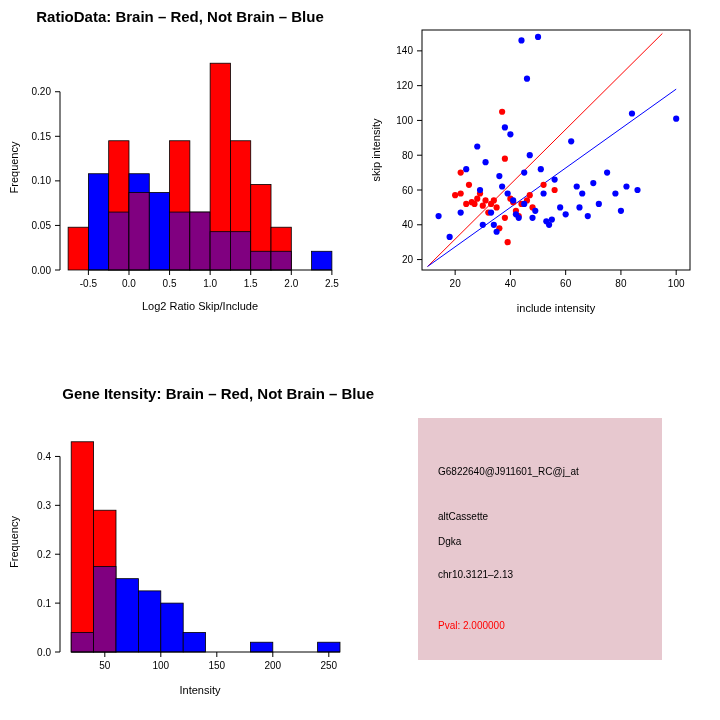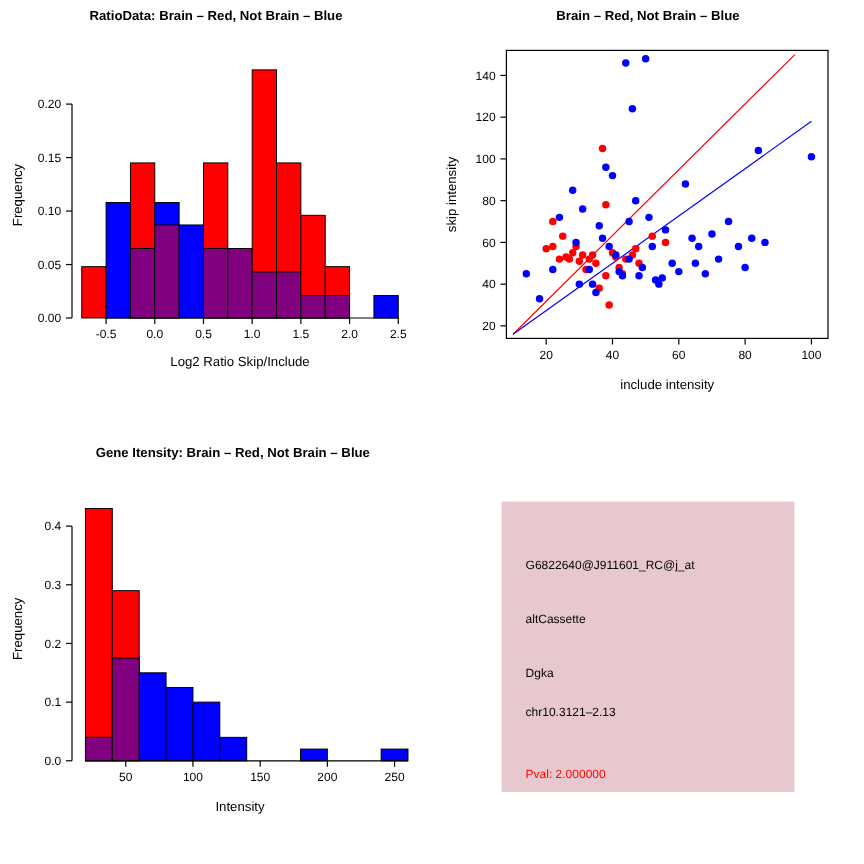--- a/index.html
+++ b/index.html
@@ -1,19 +1,19 @@
 <!DOCTYPE html>
 <html><head>
 <meta charset="utf-8">
 <style>
   html,body{margin:0;padding:0;background:#ffffff;}
   body{width:720px;height:720px;font-family:"Liberation Sans",sans-serif;color:#000;overflow:hidden;}
   .page{position:relative;width:720px;height:720px;}
   .panel{position:absolute;}
-  .ptitle{font-size:11px;font-weight:bold;text-align:center;}
+  .ptitle{font-size:15px;font-weight:bold;text-align:center;}
   svg{display:block;}
   .info-box{background:#e7c8cf;}
   .info-line{font-size:10px;color:#000;}
   .info-line.pval{color:#ff0000;}
 </style>
 </head>
 <body>
 
 <div class="page">
 
@@ -67,21 +67,20 @@
         <line x1="60" y1="111.30434782608697" x2="55" y2="111.30434782608697" stroke="#000" stroke-width="1"></line>
         <text x="51" y="114.80434782608697" font-size="10" font-family="Liberation Sans, sans-serif" fill="#000" text-anchor="end">0.15</text>
         <line x1="60" y1="66.73913043478262" x2="55" y2="66.73913043478262" stroke="#000" stroke-width="1"></line>
         <text x="51" y="70.23913043478262" font-size="10" font-family="Liberation Sans, sans-serif" fill="#000" text-anchor="end">0.20</text>
         <text x="200" y="285" font-size="11" font-family="Liberation Sans, sans-serif" fill="#000" text-anchor="middle">Log2 Ratio Skip/Include</text>
         <text x="18" y="142.5" font-size="11" font-family="Liberation Sans, sans-serif" fill="#000" text-anchor="middle" transform="rotate(-90,18,142.5)">Frequency</text>
       </svg>
   </div>
 
   <div class="panel" style="left:360px;top:8px;width:360px;height:350px;">
-    <div class="ptitle" style="width:360px;">Brain – Red, Not Brain – Blue</div>
     <svg id="svg-scatter" width="360" height="320">
         <rect x="62" y="22" width="268" height="240" fill="none" stroke="#000" stroke-width="1"></rect>
         <line x1="67.52577319587628" y1="258.5217391304348" x2="302.37113402061857" y2="25.47826086956522" stroke="#ff0000" stroke-width="1"></line>
         <line x1="67.52577319587628" y1="258.5217391304348" x2="316.1855670103092" y2="81.13043478260869" stroke="#0000ff" stroke-width="1"></line>
         <g>
           <circle cx="95.15463917525773" cy="187.2173913043478" r="3.1" fill="#ff0000"></circle>
           <circle cx="100.68041237113403" cy="185.47826086956522" r="3.1" fill="#ff0000"></circle>
           <circle cx="106.20618556701031" cy="195.91304347826087" r="3.1" fill="#ff0000"></circle>
           <circle cx="108.96907216494844" cy="176.7826086956522" r="3.1" fill="#ff0000"></circle>
           <circle cx="111.73195876288659" cy="194.17391304347825" r="3.1" fill="#ff0000"></circle>
@@ -185,21 +184,21 @@
         <line x1="62" y1="77.6521739130435" x2="57" y2="77.6521739130435" stroke="#000" stroke-width="1"></line>
         <text x="53" y="81.1521739130435" font-size="10" font-family="Liberation Sans, sans-serif" fill="#000" text-anchor="end">120</text>
         <line x1="62" y1="42.86956521739131" x2="57" y2="42.86956521739131" stroke="#000" stroke-width="1"></line>
         <text x="53" y="46.36956521739131" font-size="10" font-family="Liberation Sans, sans-serif" fill="#000" text-anchor="end">140</text>
         <text x="196" y="304" font-size="11" font-family="Liberation Sans, sans-serif" fill="#000" text-anchor="middle">include intensity</text>
         <text x="20" y="142" font-size="11" font-family="Liberation Sans, sans-serif" fill="#000" text-anchor="middle" transform="rotate(-90,20,142)">skip intensity</text>
       </svg>
   </div>
 
   <div class="panel" style="left:0px;top:372px;width:360px;height:348px;">
-    <div class="ptitle" style="width:360px;text-align:center;padding-left:14px;">Gene Itensity: Brain – Red, Not Brain – Blue</div>
+    <div class="ptitle" style="width:360px;text-align:right;padding-left:14px;margin-top:13px;">Gene Itensity: Brain – Red, Not Brain – Blue</div>
     <svg id="svg-hist-intensity" width="360" height="320">
         <g>
           <rect x="71.2" y="39.7777777777778" width="22.39999999999999" height="210.2222222222222" fill="#ff0000" stroke="#000" stroke-width="0.8"></rect>
           <rect x="71.2" y="230.44444444444446" width="22.39999999999999" height="19.555555555555543" fill="#800080" stroke="#000" stroke-width="0.8"></rect>
           <rect x="93.6" y="108.22222222222223" width="22.400000000000006" height="141.77777777777777" fill="#ff0000" stroke="#000" stroke-width="0.8"></rect>
           <rect x="93.6" y="164.44444444444446" width="22.400000000000006" height="85.55555555555554" fill="#800080" stroke="#000" stroke-width="0.8"></rect>
           <rect x="116" y="176.66666666666669" width="22.400000000000006" height="73.33333333333331" fill="#0000ff" stroke="#000" stroke-width="0.8"></rect>
           <rect x="138.4" y="188.88888888888889" width="22.400000000000006" height="61.111111111111114" fill="#0000ff" stroke="#000" stroke-width="0.8"></rect>
           <rect x="160.8" y="201.11111111111111" width="22.399999999999977" height="48.888888888888886" fill="#0000ff" stroke="#000" stroke-width="0.8"></rect>
           <rect x="183.2" y="230.44444444444446" width="22.400000000000006" height="19.555555555555543" fill="#0000ff" stroke="#000" stroke-width="0.8"></rect>
@@ -229,20 +228,20 @@
         <line x1="60" y1="54.44444444444443" x2="55" y2="54.44444444444443" stroke="#000" stroke-width="1"></line>
         <text x="51" y="57.94444444444443" font-size="10" font-family="Liberation Sans, sans-serif" fill="#000" text-anchor="end">0.4</text>
         <text x="200" y="292" font-size="11" font-family="Liberation Sans, sans-serif" fill="#000" text-anchor="middle">Intensity</text>
         <text x="18" y="140" font-size="11" font-family="Liberation Sans, sans-serif" fill="#000" text-anchor="middle" transform="rotate(-90,18,140)">Frequency</text>
       </svg>
   </div>
 
   <div class="panel info-box" style="left:418px;top:418px;width:244px;height:242px;">
     <div style="padding:48px 4px 0 20px;">
       <div class="info-line" style="margin-bottom:34px;">G6822640@J911601_RC@j_at</div>
-      <div class="info-line" style="margin-bottom:34px;">altCassette</div>
+      <div class="info-line" style="margin-bottom:14px;">altCassette</div>
       <div class="info-line" style="margin-bottom:22px;">Dgka</div>
       <div class="info-line" style="margin-bottom:40px;">chr10.3121–2.13</div>
       <div class="info-line pval">Pval: 2.000000</div>
     </div>
   </div>
 
 </div>
 
 </body></html>

